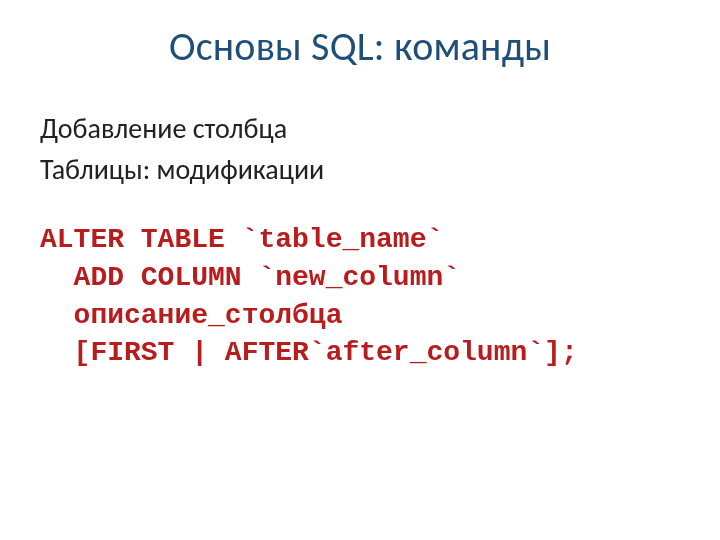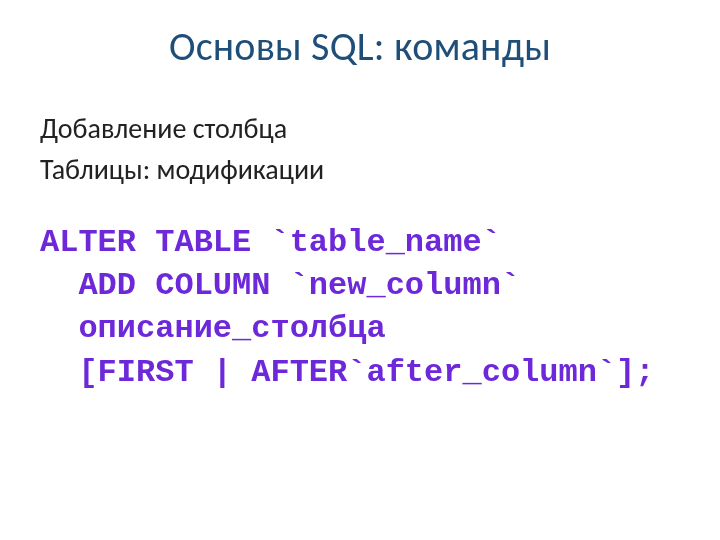--- a/index.html
+++ b/index.html
@@ -30,23 +30,23 @@
     color: #222222;
     line-height: 1.25;
     margin: 0 0 6px 0;
     font-weight: 400;
   }
   .spacer {
     height: 28px;
   }
   .code-block {
     font-family: "Courier New", Courier, monospace;
-    font-size: 32px;
+    font-size: 28px;
     font-weight: bold;
-    color: #6d28d9;
+    color: #b91c1c;
     line-height: 1.35;
     white-space: pre;
   }
 </style>
 </head>
 <body>
 
 <div class="slide">
   <h1 class="title">Основы SQL: команды</h1>
 

